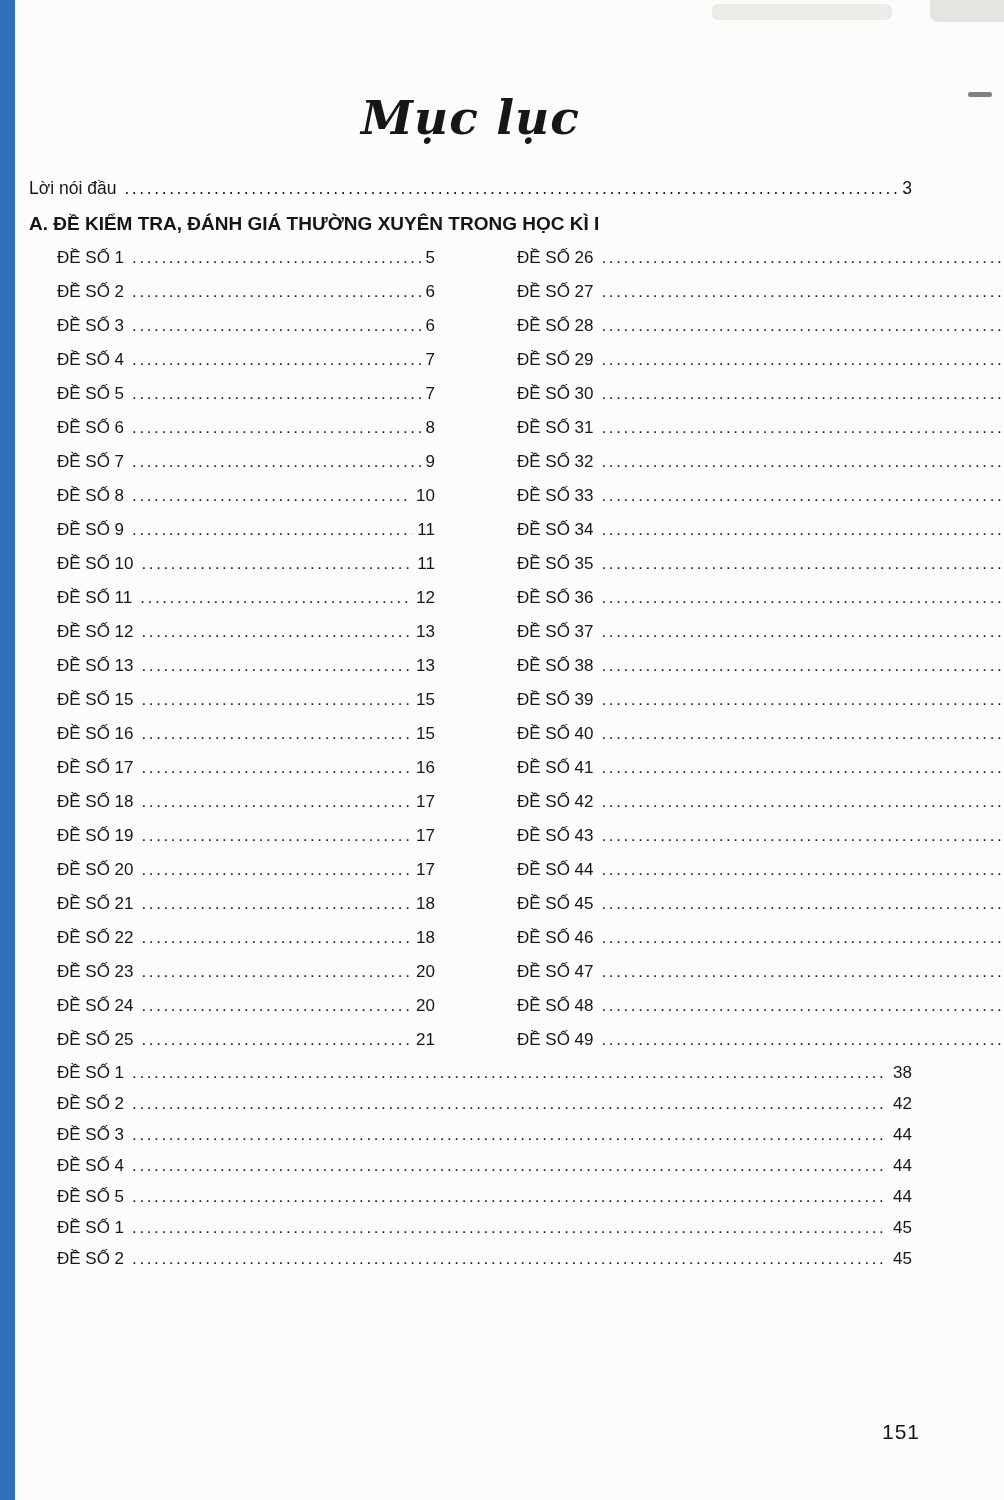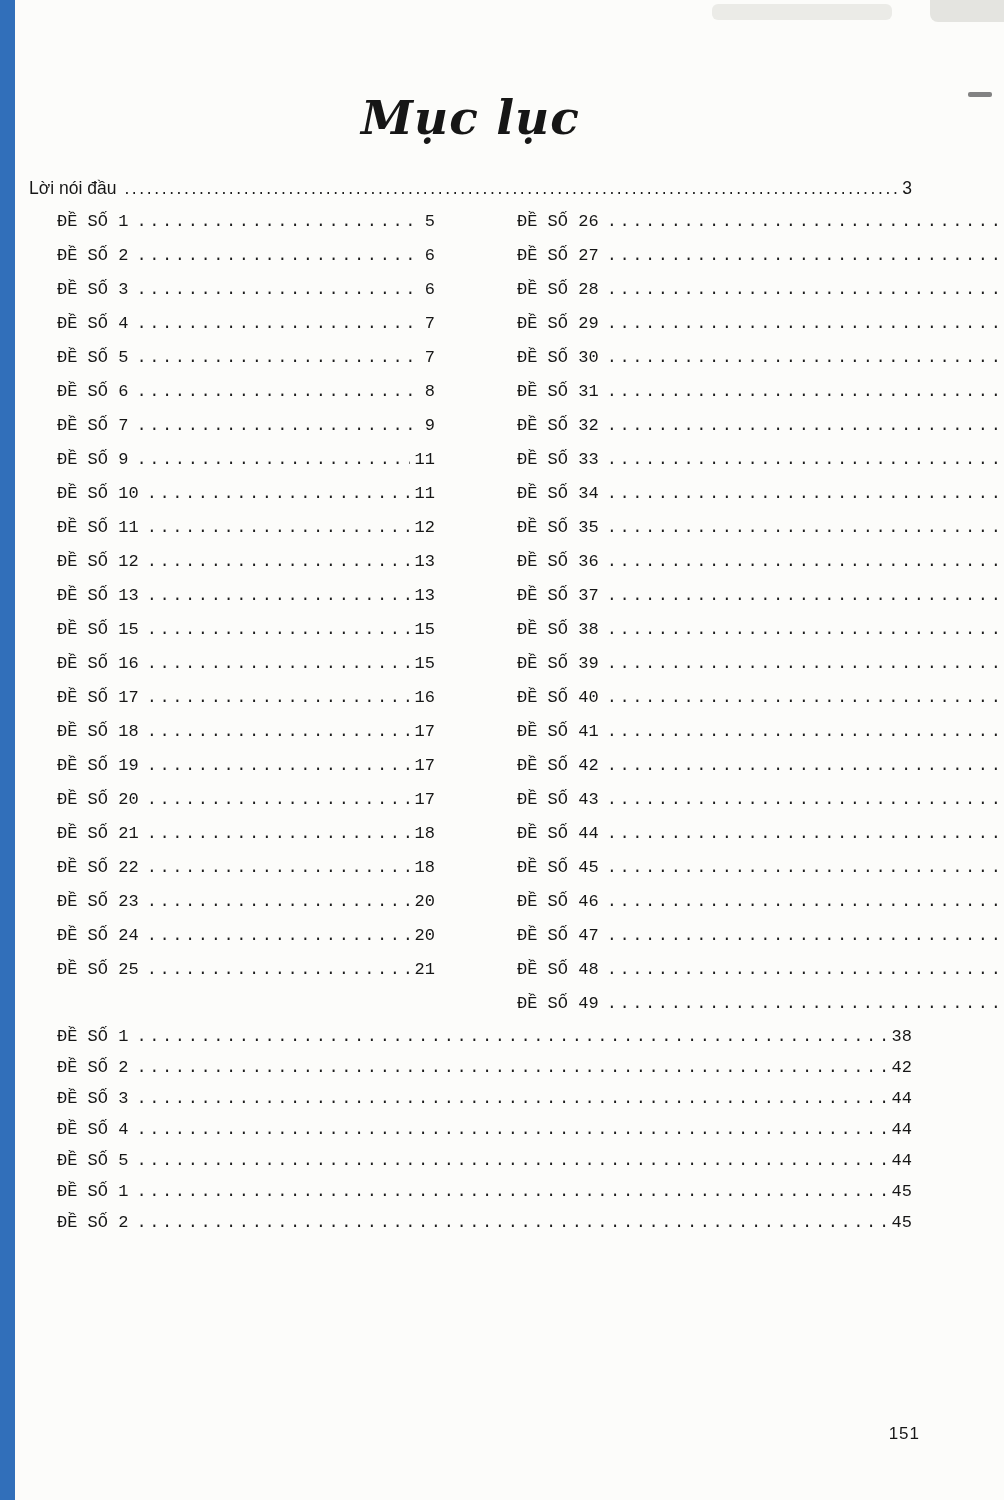--- a/index.html
+++ b/index.html
@@ -65,32 +65,32 @@
     color: #1c1c1c;
   }
 
   .section-heading {
     font-size: 19px;
     font-weight: bold;
     line-height: 30px;
     margin: 4px 0 2px 0;
   }
 
-  .toc-section .toc-row { margin-left: 28px; font-family: Liberation Mono, monospace; }
+  .toc-section .toc-row { margin-left: 28px; }
   .toc-columns { display: flex; margin-left: 28px; }
   .toc-columns .toc-row { margin-left: 0; }
   .toc-col-0 { width: 378px; flex: none; }
   .toc-col-1 { flex: 1 1 auto; margin-left: 82px; }
 
   .toc-section-full .toc-row { line-height: 31px; }
 
   .folio {
     position: absolute;
     right: 84px; bottom: 56px;
-    font-size: 17px;
+    font-size: 21px;
     letter-spacing: 1px;
   }
 </style>
 </head>
 <body>
 
 <div class="spine" style="background: linear-gradient(to right, rgb(49, 111, 186), rgb(49, 111, 186));"></div>
 <div class="artifact artifact-top1"></div>
 <div class="artifact artifact-top2"></div>
 <div class="artifact artifact-dash"></div>
@@ -99,20 +99,21 @@
   <h1 class="title">Mục lục</h1>
 
   <div class="toc-row preface">
     <span class="toc-label">Lời nói đầu</span>
     <span class="toc-dots"></span>
     <span class="toc-page">3</span>
   </div>
 
   <div>
       <section class="toc-section">
+        <h2 class="section-heading">A. ĐỀ KIỂM TRA, ĐÁNH GIÁ THƯỜNG XUYÊN TRONG HỌC KÌ I</h2>
         <div class="toc-columns">
           <div class="toc-col toc-col-0">
             <div class="toc-row">
               <span class="toc-label">ĐỀ SỐ 1</span>
               <span class="toc-dots"></span>
               <span class="toc-page">5</span>
             </div>
             <div class="toc-row">
               <span class="toc-label">ĐỀ SỐ 2</span>
               <span class="toc-dots"></span>
@@ -137,20 +138,25 @@
               <span class="toc-label">ĐỀ SỐ 6</span>
               <span class="toc-dots"></span>
               <span class="toc-page">8</span>
             </div>
             <div class="toc-row">
               <span class="toc-label">ĐỀ SỐ 7</span>
               <span class="toc-dots"></span>
               <span class="toc-page">9</span>
             </div>
             <div class="toc-row">
+              <span class="toc-label">ĐỀ SỐ 8</span>
+              <span class="toc-dots"></span>
+              <span class="toc-page">10</span>
+            </div>
+            <div class="toc-row">
               <span class="toc-label">ĐỀ SỐ 9</span>
               <span class="toc-dots"></span>
               <span class="toc-page">11</span>
             </div>
             <div class="toc-row">
               <span class="toc-label">ĐỀ SỐ 10</span>
               <span class="toc-dots"></span>
               <span class="toc-page">11</span>
             </div>
             <div class="toc-row">

